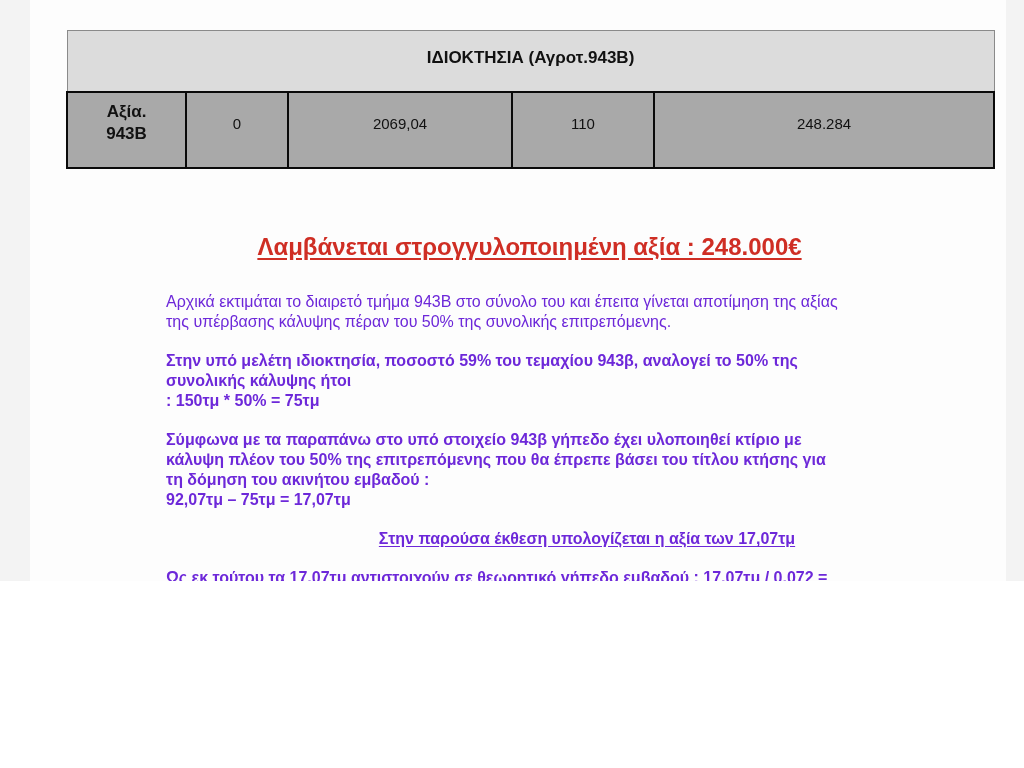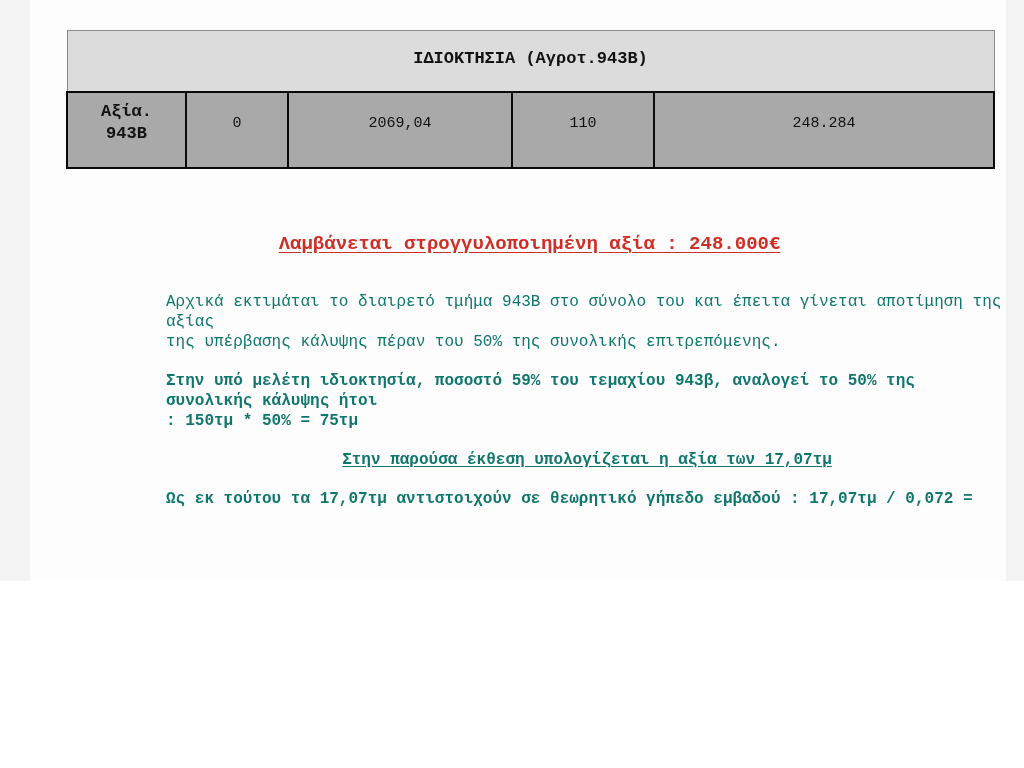--- a/index.html
+++ b/index.html
@@ -2,21 +2,21 @@
 <html><head>
 <meta charset="utf-8">
 <style>
   html,body{margin:0;padding:0;}
   body{
     width:1024px;height:768px;overflow:hidden;
     background:#ffffff;
     font-family:"Liberation Sans","DejaVu Sans",sans-serif;
     color:#1c1c1c;
   }
-  .page{position:relative;width:1024px;height:581px;background:#fdfdfd;overflow:hidden;font-family:Liberation Mono, monospace;}
+  .page{position:relative;width:1024px;height:581px;background:#fdfdfd;overflow:hidden;}
   .scan-strip{position:absolute;top:0;bottom:0;background:#f3f3f3;}
   .scan-strip.left{left:0;width:30px;}
   .scan-strip.right{right:0;width:18px;}
 
   
   table.prop-table{
     position:absolute;left:66px;top:30px;width:927px;
     border-collapse:collapse;table-layout:fixed;
   }
   .title-cell{
@@ -46,36 +46,36 @@
     color:#111;
   }
   .data-row td.cell-strong{
     font-size:17px;font-weight:bold;white-space:pre-line;line-height:22px;
   }
 
   
   .rounded-note{
     position:absolute;left:66px;top:233px;width:927px;
     text-align:center;
-    font-size:19px;font-weight:bold;
+    font-size:24px;font-weight:bold;
     color:#cf2e24;
     text-decoration:underline;
     text-underline-offset:3px;
   }
 
   
   .body-text{
     position:absolute;left:166px;top:292px;width:842px;height:476px;
     overflow:hidden;
   }
   .body-text p{
     margin:0 0 19px 0;
     font-size:16px;line-height:20px;
     white-space:pre-line;
-    color:#0f766e;
+    color:#6d28d9;
   }
   .body-text p.bold{font-weight:bold;}
   .body-text p.underline{text-decoration:underline;text-underline-offset:2px;text-align:center;}
 </style>
 </head>
 <body>
 
 <div class="page">
   <div class="scan-strip left"></div>
   <div class="scan-strip right"></div>
@@ -106,16 +106,20 @@
   </table>
 
   <div class="rounded-note" style="color: rgb(207, 46, 36);">Λαμβάνεται στρογγυλοποιημένη αξία : 248.000€</div>
 
   <div class="body-text">
     <p>Αρχικά εκτιμάται το διαιρετό τμήμα 943Β στο σύνολο του και έπειτα γίνεται αποτίμηση της αξίας
 της υπέρβασης κάλυψης πέραν του 50% της συνολικής επιτρεπόμενης.</p>
     <p class="bold">Στην υπό μελέτη ιδιοκτησία, ποσοστό 59% του τεμαχίου 943β, αναλογεί το 50% της
 συνολικής κάλυψης ήτοι
 : 150τμ * 50% = 75τμ</p>
+    <p class="bold">Σύμφωνα με τα παραπάνω στο υπό στοιχείο 943β γήπεδο έχει υλοποιηθεί κτίριο με
+κάλυψη πλέον του 50% της επιτρεπόμενης που θα έπρεπε βάσει του τίτλου κτήσης για
+τη δόμηση του ακινήτου εμβαδού :
+92,07τμ – 75τμ = 17,07τμ</p>
     <p class="bold underline">Στην παρούσα έκθεση υπολογίζεται η αξία των 17,07τμ</p>
     <p class="bold">Ως εκ τούτου τα 17,07τμ αντιστοιχούν σε θεωρητικό γήπεδο εμβαδού : 17,07τμ / 0,072 =</p>
   </div>
 </div>
 
 </body></html>

